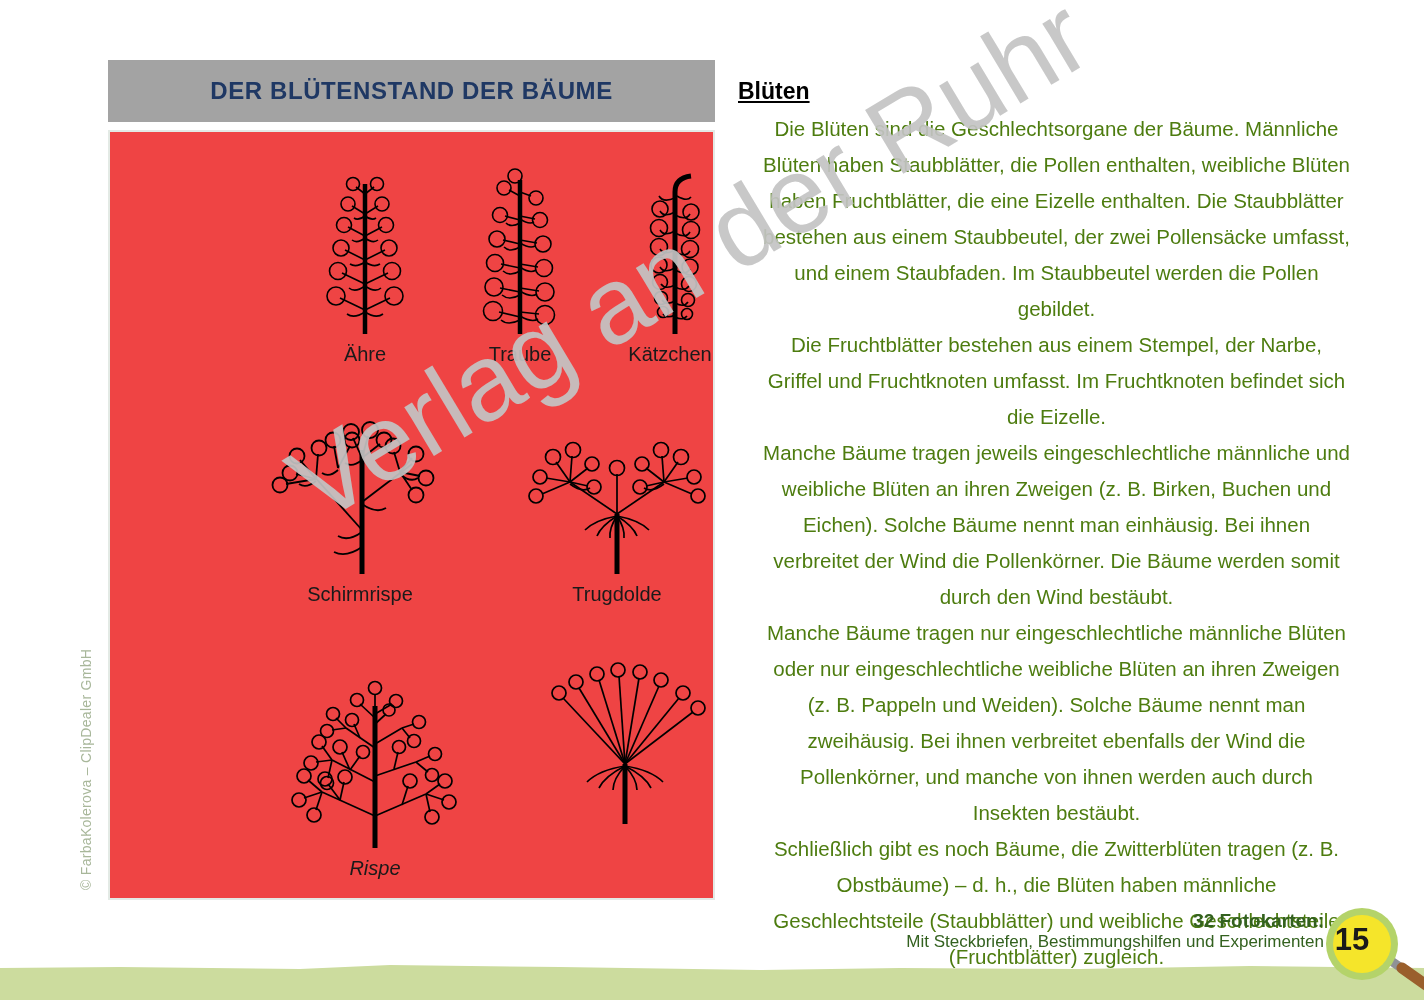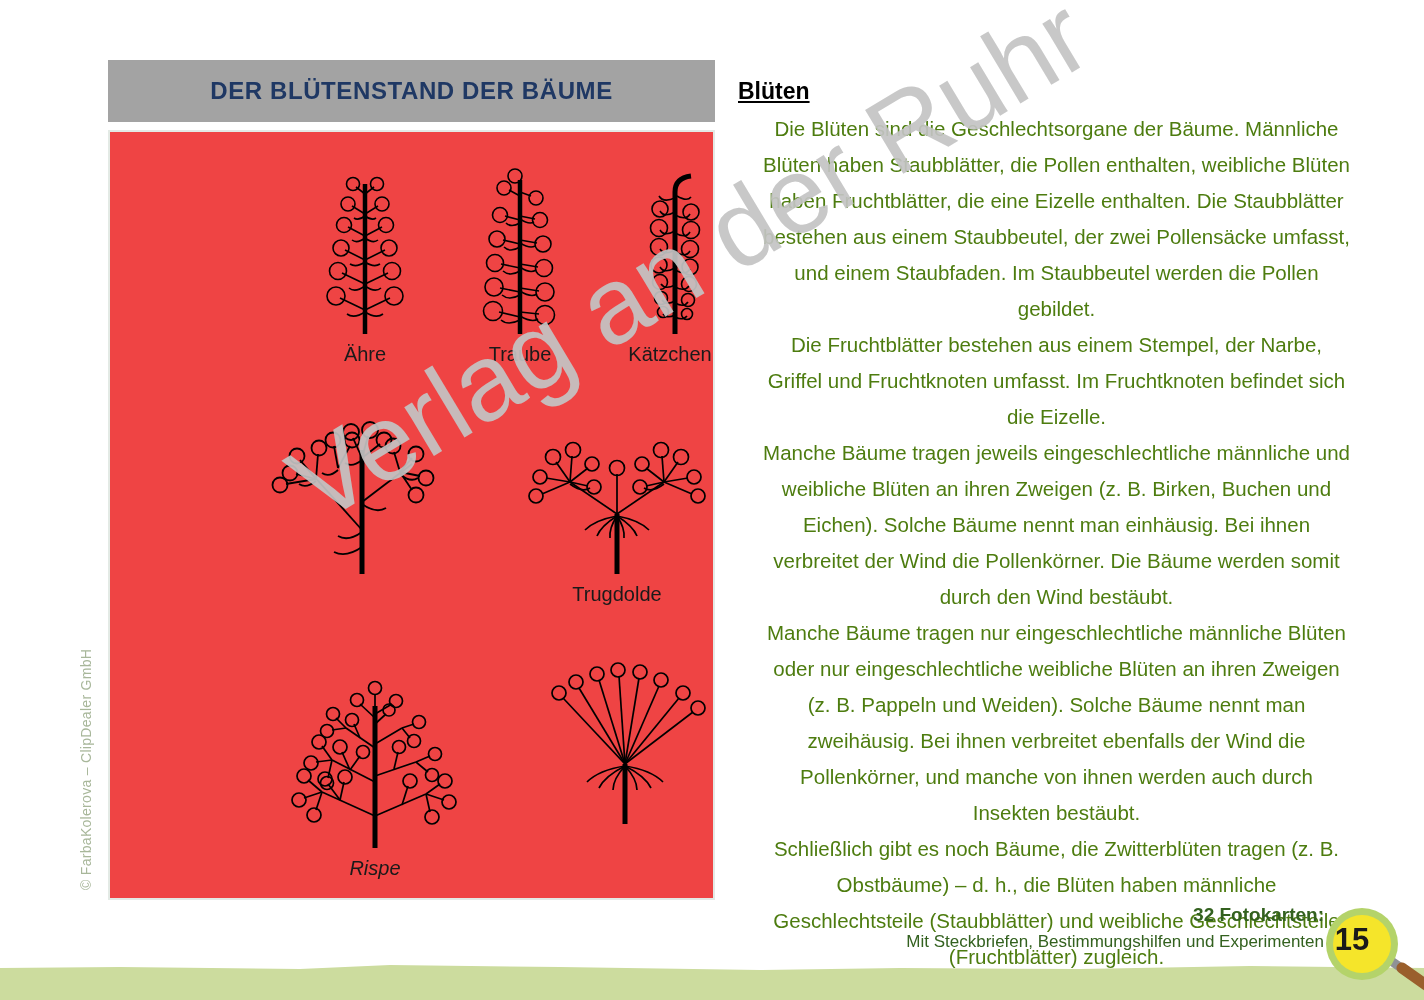--- a/index.html
+++ b/index.html
@@ -152,21 +152,21 @@
     font-size: 19px;
     font-weight: bold;
     color: #33611f;
     display: block;
   }
 
   .footer-line2 {
     font-size: 17px;
     color: #33611f;
     display: block;
-    margin-top: 6px;
+    margin-top: 0;
   }
 
   .magnifier {
     position: absolute;
     right: 0px;
     bottom: 0px;
     width: 110px;
     height: 100px;
     z-index: 4;
   }
@@ -359,20 +359,21 @@
               <circle cx="133" cy="44" r="7.5"></circle>
             <line x1="140" y1="70" x2="152" y2="56"></line>
               <circle cx="156" cy="52" r="7.5"></circle>
             <line x1="140" y1="70" x2="160" y2="74"></line>
               <circle cx="166" cy="76" r="7.5"></circle>
             <line x1="140" y1="70" x2="152" y2="88"></line>
               <circle cx="156" cy="93" r="7.5"></circle>
             <path d="M140 72 q10 9 18 4"></path>
           </g>
         </svg>
+        <div class="fig-label">Schirmrispe</div>
       </div>
 
       <div class="fig fig-trugdolde">
         <svg width="210" height="175" viewBox="0 0 210 175">
           <line x1="105" y1="172" x2="105" y2="112" stroke="#000" stroke-width="5"></line>
           <g stroke="#000" stroke-width="1.7" fill="none">
             <line x1="105" y1="112" x2="58" y2="80"></line>
             <line x1="105" y1="112" x2="152" y2="80"></line>
             <line x1="105" y1="112" x2="105" y2="72"></line>
               <circle cx="105" cy="66" r="7.5"></circle>

